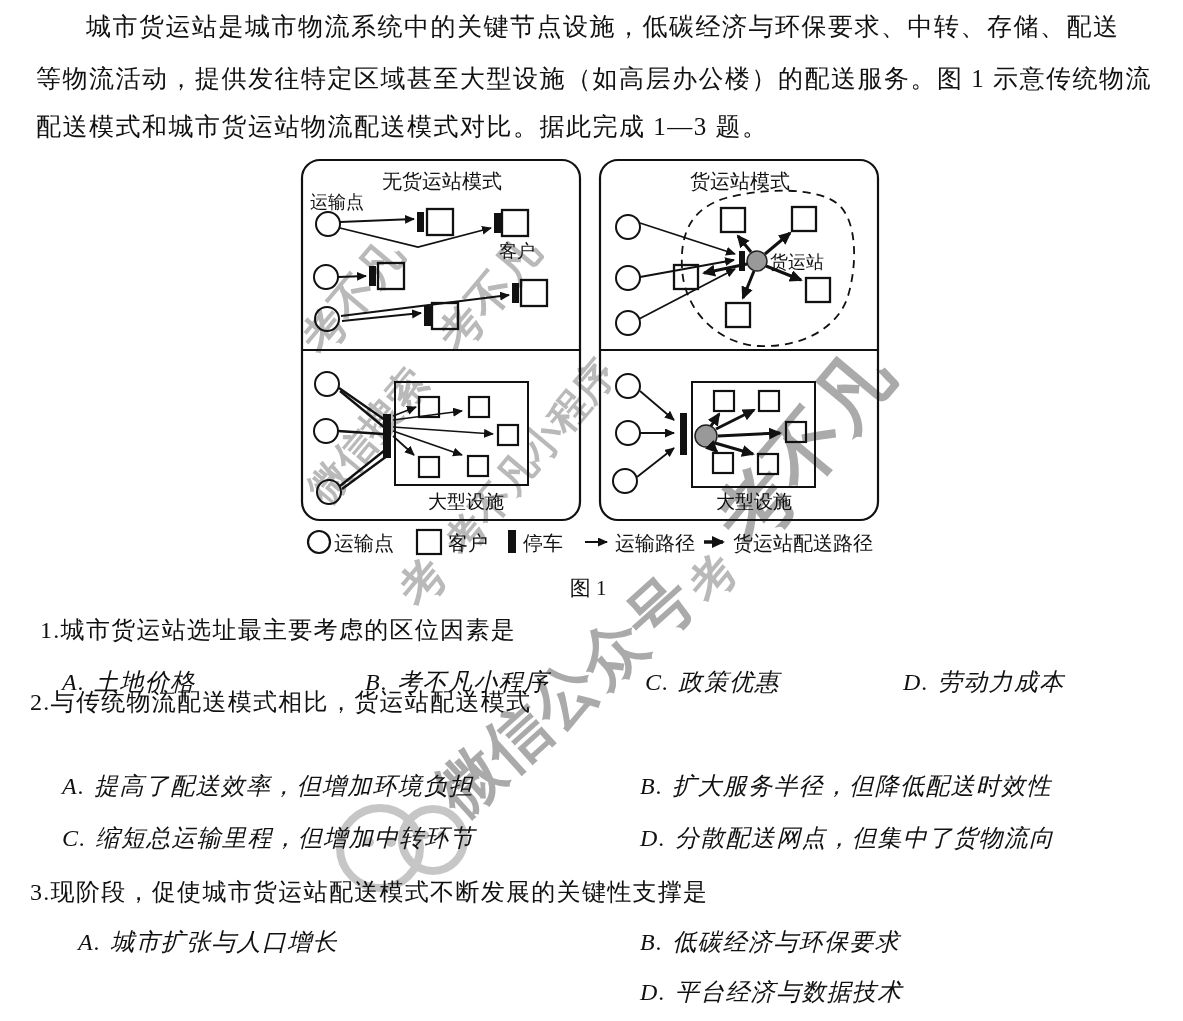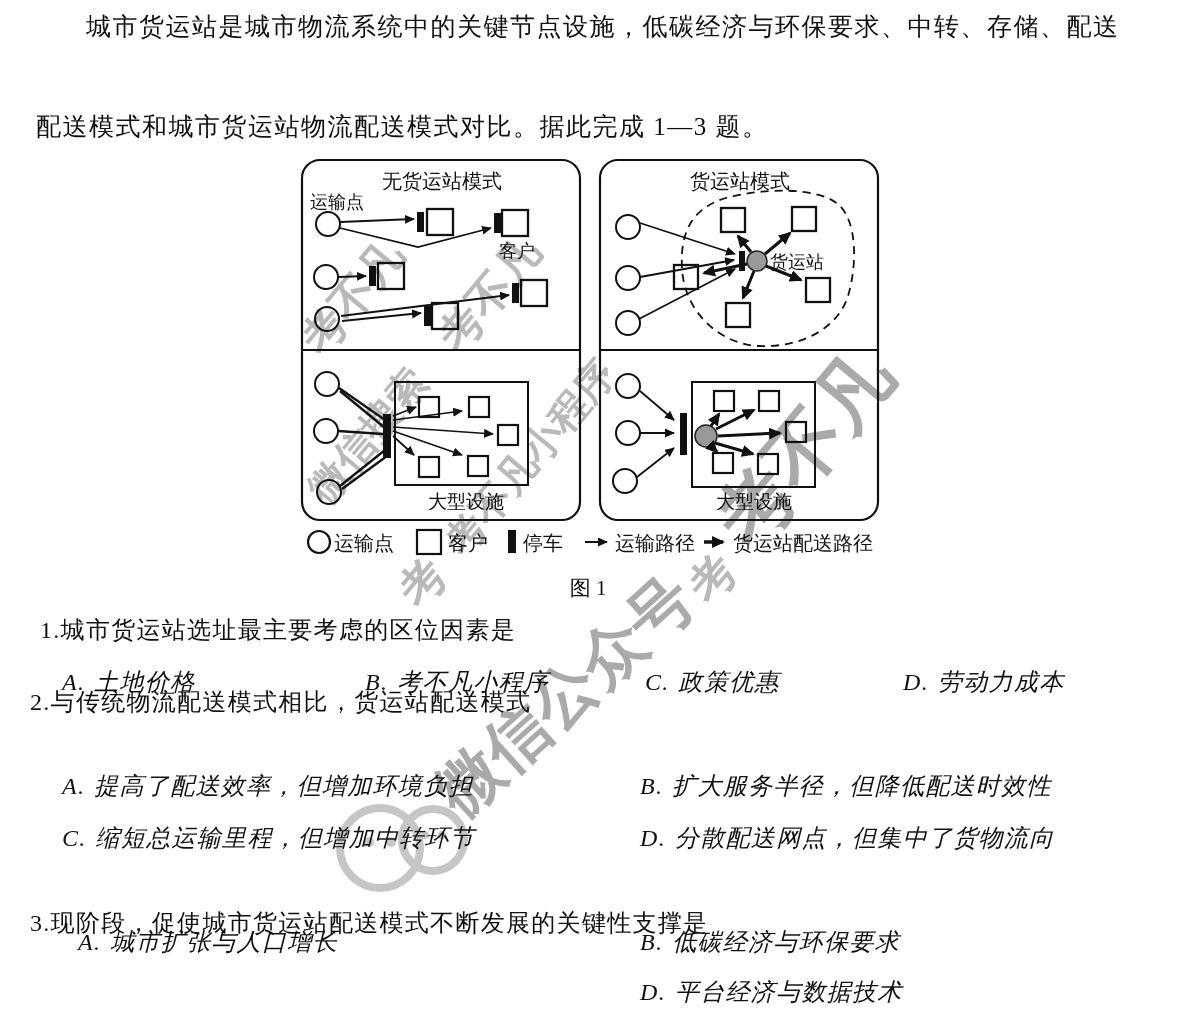--- a/index.html
+++ b/index.html
@@ -39,20 +39,21 @@
   <svg class="abs" style="left:335px;top:798px;z-index:1;opacity:.5;" width="140" height="105" viewBox="0 0 140 105">
     <circle cx="45" cy="50" r="40" fill="none" stroke="#8f8f8f" stroke-width="8"></circle>
     <circle cx="98" cy="42" r="31" fill="none" stroke="#8f8f8f" stroke-width="8"></circle>
     <circle cx="34" cy="44" r="5" fill="#8f8f8f"></circle>
       <circle cx="56" cy="44" r="5" fill="#8f8f8f"></circle>
     <circle cx="90" cy="37" r="4" fill="#8f8f8f"></circle>
       <circle cx="107" cy="37" r="4" fill="#8f8f8f"></circle>
   </svg>
 
   <div class="abs intro-line" style="left:86px;top:10px;">城市货运站是城市物流系统中的关键节点设施，低碳经济与环保要求、中转、存储、配送</div>
+  <div class="abs intro-line" style="left:36px;top:62px;">等物流活动，提供发往特定区域甚至大型设施（如高层办公楼）的配送服务。图 1 示意传统物流</div>
   <div class="abs intro-line" style="left:36px;top:110px;">配送模式和城市货运站物流配送模式对比。据此完成 1—3 题。</div>
 
   <svg class="figure" width="600" height="460" viewBox="0 0 600 460">
     <defs>
       <marker id="ah" markerUnits="userSpaceOnUse" markerWidth="12" markerHeight="10" refX="9" refY="4.5" orient="auto">
           <path d="M0,0L10,4.5L0,9z" fill="#111"></path>
         </marker>
       <marker id="ahb" markerUnits="userSpaceOnUse" markerWidth="15" markerHeight="13" refX="11" refY="6" orient="auto">
           <path d="M0,0L13,6L0,12z" fill="#111"></path>
         </marker>
@@ -182,20 +183,20 @@
   <div class="abs opt" style="left:903px;top:666px;"><span class="lbl">D.</span><span>劳动力成本</span></div>
 
   <div class="abs stem" style="left:30px;top:686px;">
     <span>2.</span><span>与传统物流配送模式相比，货运站配送模式</span>
   </div>
   <div class="abs opt" style="left:62px;top:770px;"><span class="lbl">A.</span><span>提高了配送效率，但增加环境负担</span></div>
   <div class="abs opt" style="left:640px;top:770px;"><span class="lbl">B.</span><span>扩大服务半径，但降低配送时效性</span></div>
   <div class="abs opt" style="left:62px;top:822px;"><span class="lbl">C.</span><span>缩短总运输里程，但增加中转环节</span></div>
   <div class="abs opt" style="left:640px;top:822px;"><span class="lbl">D.</span><span>分散配送网点，但集中了货物流向</span></div>
 
-  <div class="abs stem" style="left:30px;top:876px;margin-top:31px;">
+  <div class="abs stem" style="left:30px;top:876px;">
     <span>3.</span><span>现阶段，促使城市货运站配送模式不断发展的关键性支撑是</span>
   </div>
   <div class="abs opt" style="left:78px;top:926px;"><span class="lbl">A.</span><span>城市扩张与人口增长</span></div>
   <div class="abs opt" style="left:640px;top:926px;"><span class="lbl">B.</span><span>低碳经济与环保要求</span></div>
   <div class="abs opt" style="left:640px;top:976px;"><span class="lbl">D.</span><span>平台经济与数据技术</span></div>
 
 </div>
 
 </body></html>

